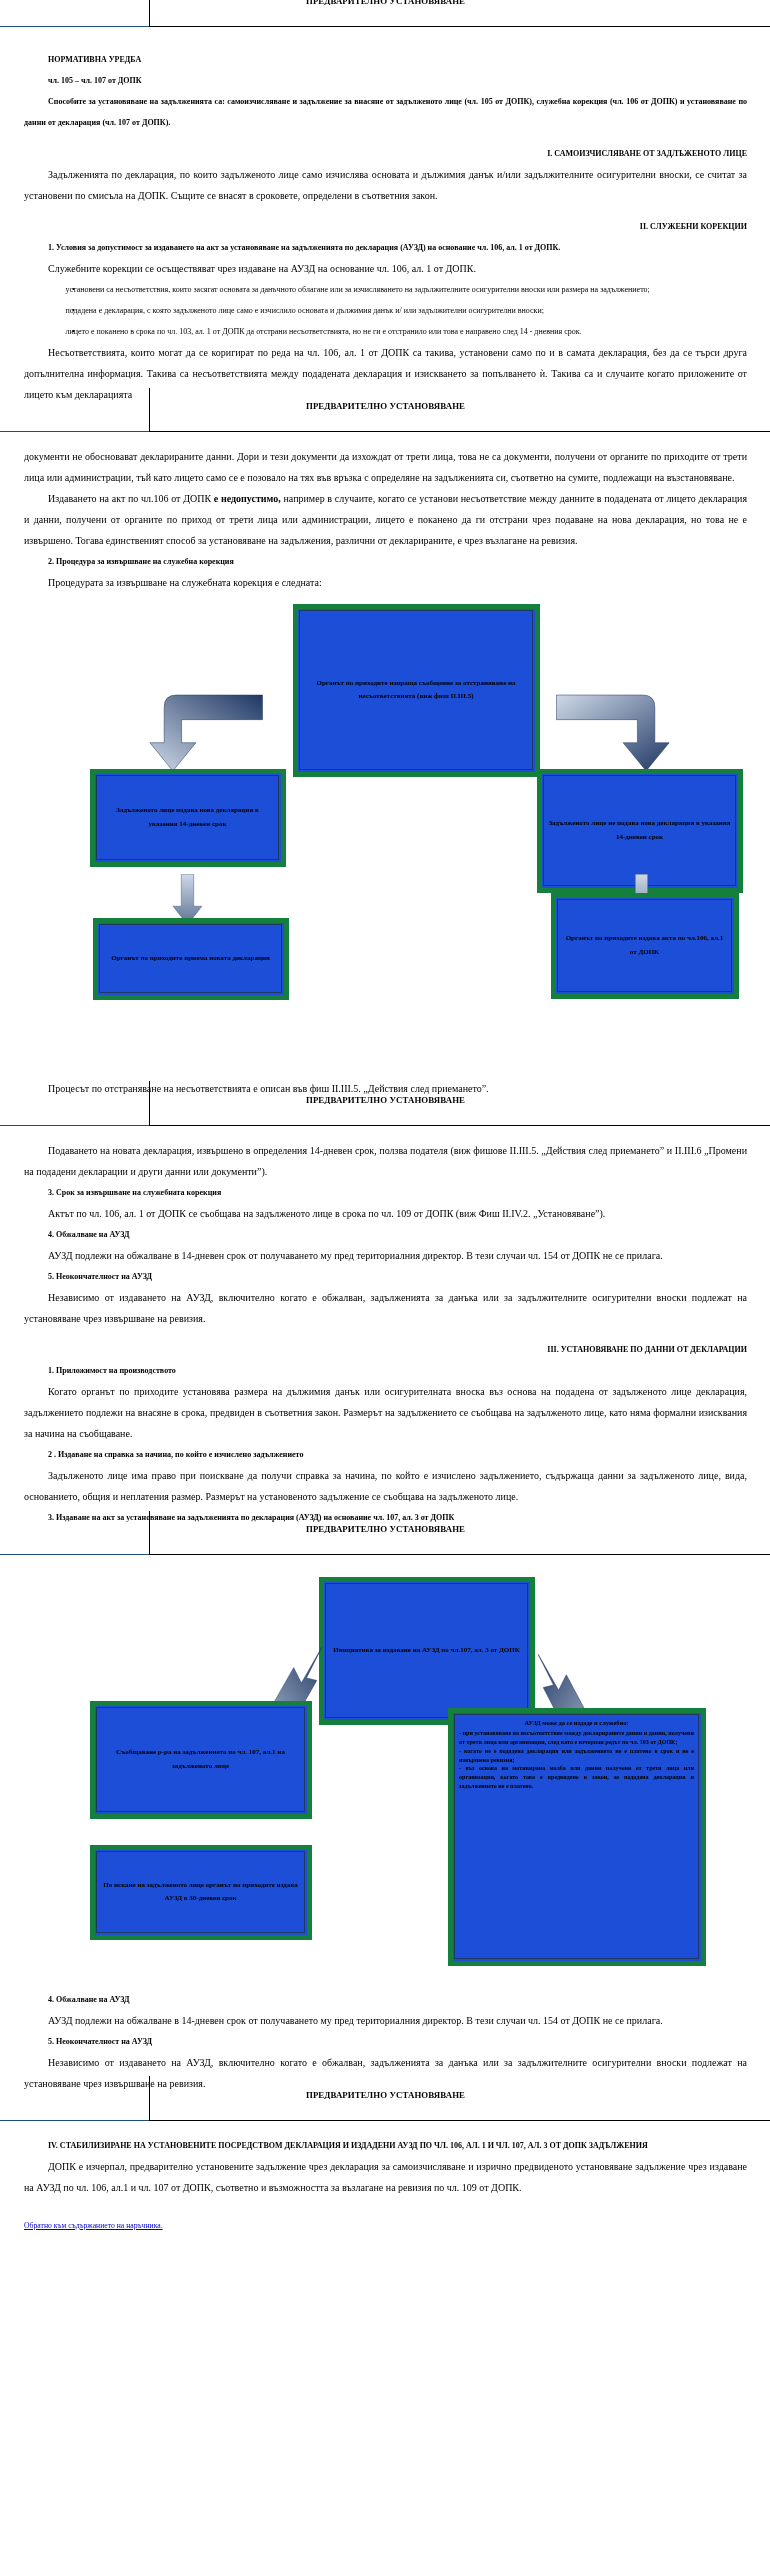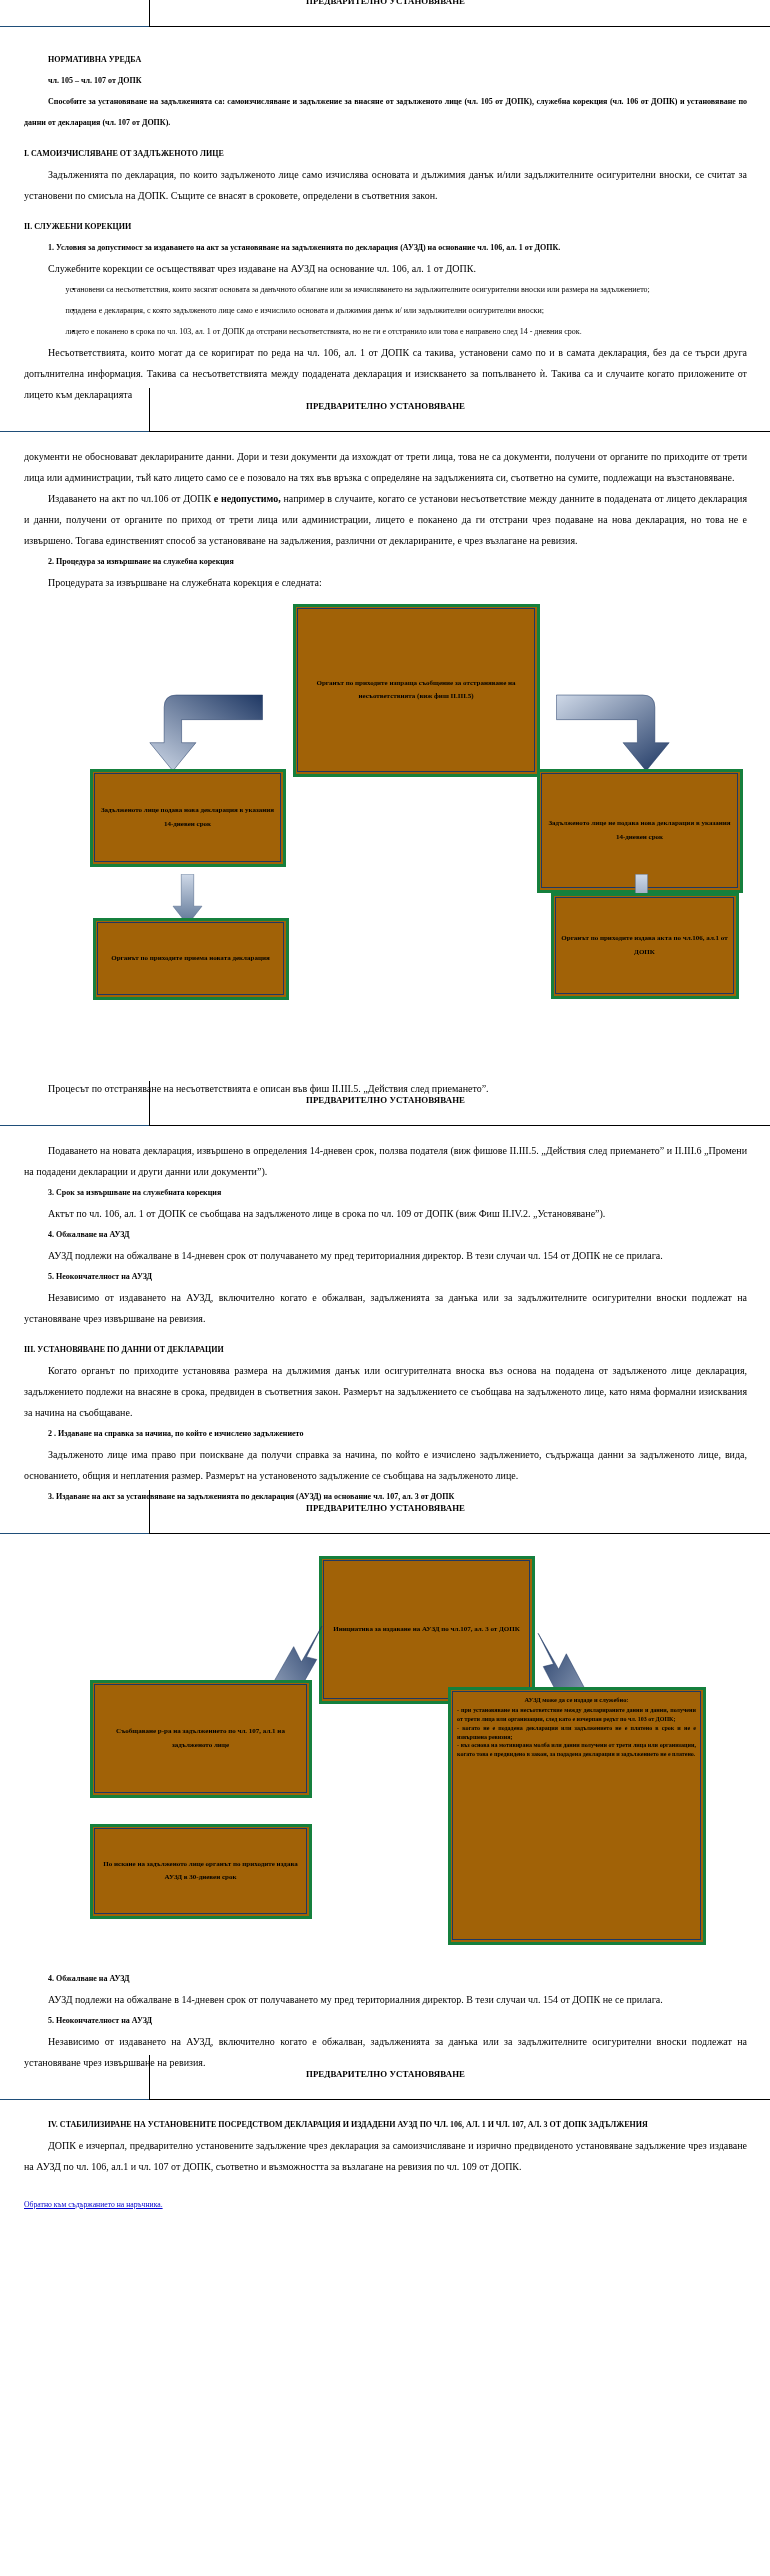--- a/index.html
+++ b/index.html
@@ -64,21 +64,21 @@
     text-align:justify;
     text-indent:24px;
     font-weight:normal;
   }
   p.noind{ text-indent:0; }
   h2.sec{
     margin:0;
     font-size:8px;
     line-height:21px;
     font-weight:bold;
-    text-align:left;
+    text-align:right;
   }
   h3.sub{
     margin:0;
     font-size:8px;
     line-height:21px;
     font-weight:bold;
     text-indent:24px;
     text-align:justify;
   }
   .gap-s{height:10.3px;}
@@ -104,22 +104,22 @@
   }
   
   .flow{
     position:relative;
     width:690px;
     margin:0 auto;
   }
   .fbox{
     position:absolute;
     box-sizing:border-box;
-    border:3px solid #15803d;
-    background:#a16207;
+    border:5px solid #15803d;
+    background:#1d4ed8;
     padding:1.5px;
   }
   .fbox .inner{
     box-sizing:border-box;
     width:100%;
     height:100%;
     border:0.5px solid #1f3864;
     display:flex;
     align-items:center;
     justify-content:center;
@@ -288,20 +288,21 @@
   <div class="gap-s"></div>
   <p class="n">Подаването на новата декларация, извършено в определения 14-дневен срок, ползва подателя (виж фишове II.III.5. „Действия след приемането” и II.III.6 „Промени на подадени декларации и други данни или документи”).</p>
   <h3 class="sub">3. Срок за извършване на служебната корекция</h3>
   <p class="n">Актът по чл. 106, ал. 1 от ДОПК се съобщава на задълженото лице в срока по чл. 109 от ДОПК (виж Фиш II.IV.2. „Установяване”).</p>
   <h3 class="sub">4. Обжалване на АУЗД</h3>
   <p class="n">АУЗД подлежи на обжалване в 14-дневен срок от получаването му пред териториалния директор. В тези случаи чл. 154 от ДОПК не се прилага.</p>
   <h3 class="sub">5. Неокончателност на АУЗД</h3>
   <p class="n">Независимо от издаването на АУЗД, включително когато е обжалван, задълженията за данъка или за задължителните осигурителни вноски подлежат на установяване чрез извършване на ревизия.</p>
   <div class="gap-s"></div>
   <h2 class="sec">III. УСТАНОВЯВАНЕ ПО ДАННИ ОТ ДЕКЛАРАЦИИ</h2>
+  <h3 class="sub">1. Приложимост на производството</h3>
   <p class="n">Когато органът по приходите установява размера на дължимия данък или осигурителната вноска въз основа на подадена от задълженото лице декларация, задължението подлежи на внасяне в срока, предвиден в съответния закон. Размерът на задължението се съобщава на задълженото лице, като няма формални изисквания за начина на съобщаване.</p>
   <h3 class="sub">2 . Издаване на справка за начина, по който е изчислено задължението</h3>
   <p class="n">Задълженото лице има право при поискване да получи справка за начина, по който е изчислено задължението, съдържаща данни за задълженото лице, вида, основанието, общия и неплатения размер. Размерът на установеното задължение се съобщава на задълженото лице.</p>
   <h3 class="sub">3. Издаване на акт за установяване на задълженията по декларация (АУЗД) на основание чл. 107, ал. 3 от ДОПК</h3>
 </div>
 
 <div class="page">
 
   <div class="runhead">
     <div class="title">ПРЕДВАРИТЕЛНО УСТАНОВЯВАНЕ</div>

